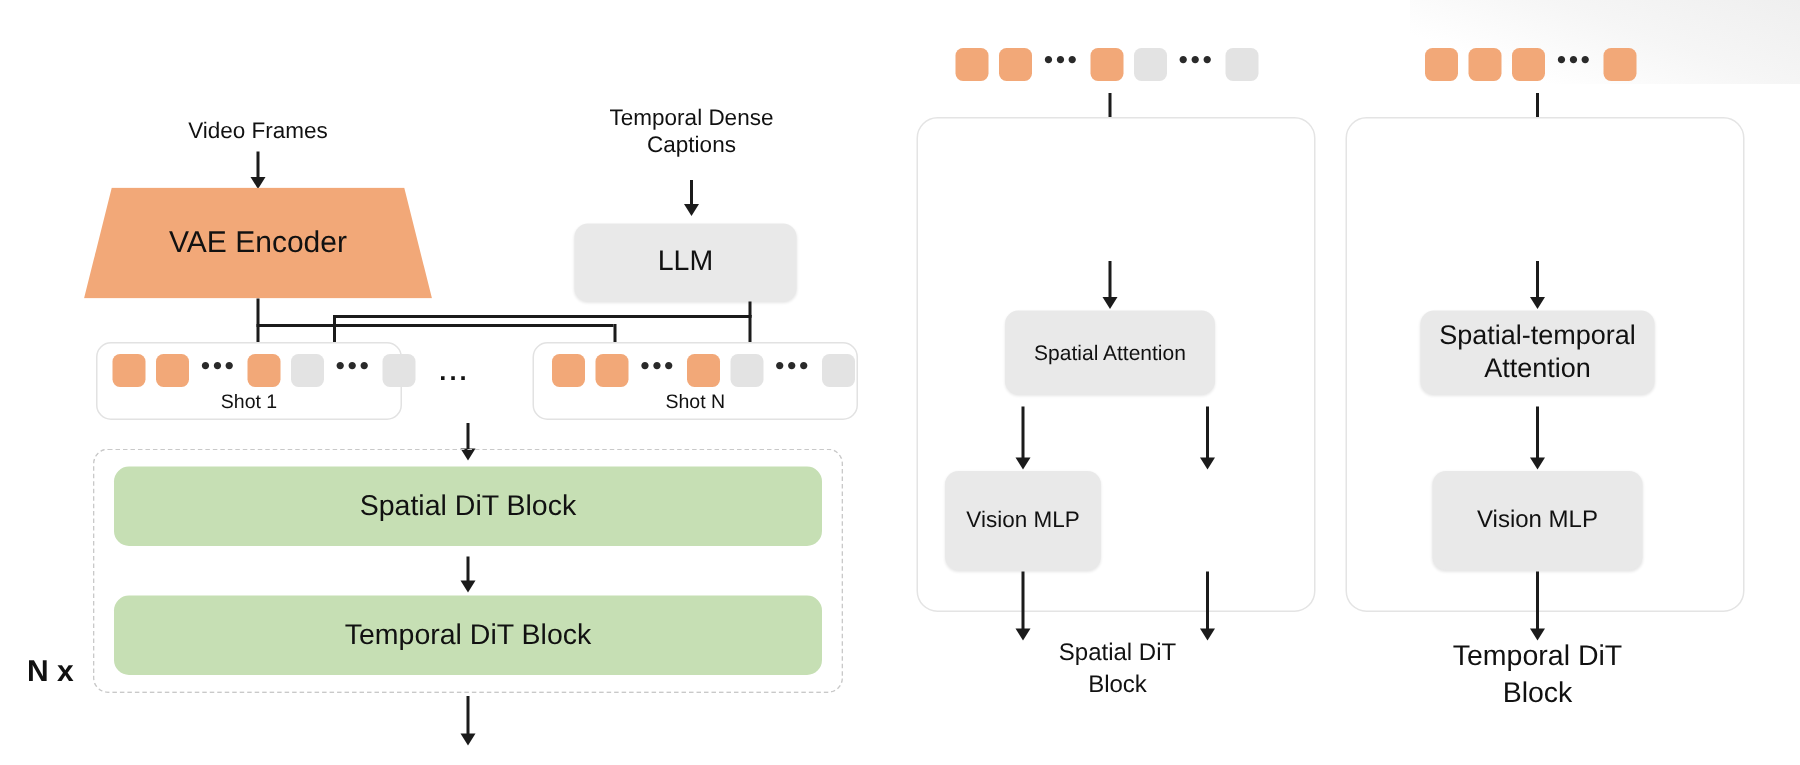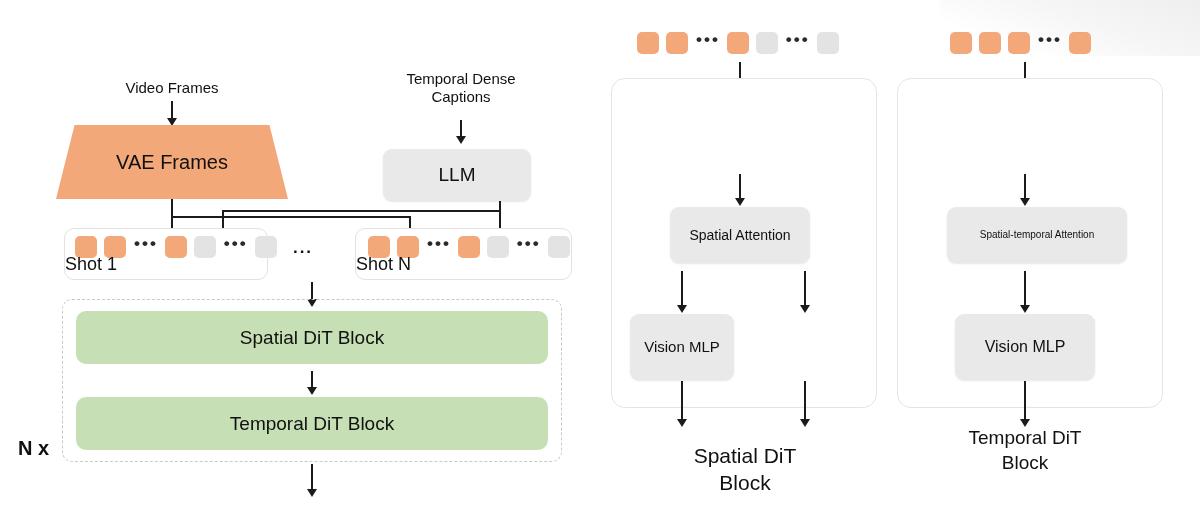--- a/index.html
+++ b/index.html
@@ -65,22 +65,22 @@
     display:flex; align-items:center; justify-content:center;
     font-size:19px; color:#111;
   }
 
   
   .shotbox{
     position:absolute; border:1.4px solid #e2e2e2; border-radius:10px;
     background:#fff;
   }
   .shot-caption{
-    position:absolute; left:0; right:0; bottom:4px; text-align:left;
-    font-size:18px; color:#111;
+    position:absolute; left:0; right:0; bottom:4px; text-align:center;
+    font-size:13px; color:#111;
   }
   .tokrow{
     position:absolute; display:flex; align-items:center;
   }
   .tok{
     width:22px; height:22px; border-radius:5px; margin-right:7px;
   }
   .tok.orange{ background:#f2a878; }
   .tok.grey{ background:#e3e3e3; }
   .dots{
@@ -111,21 +111,21 @@
 
   <div class="arrow-v" style="left:171px; top:101px; height:18px;"></div>
 
   <div class="lbl" style="left:378px; top:70px; width:166px;">Temporal Dense
 Captions</div>
 
   <div class="arrow-v" style="left:460px; top:120px; height:17px;"></div>
 
   <div class="trapezoid" style="left:56px; top:125px; width:232px; height:74px;">
     <span>VAE
-Frames</span>
+Encoder</span>
   </div>
 
   <div class="gbox" style="left:383px; top:149px; width:148px; height:52px; font-size:19px;">
     <span>LLM</span>
   </div>
 
   <div class="line-v" style="left:171px; top:199px; height:17px;"></div>
 
   <div class="line-h" style="left:171px; top:216px; width:238px;"></div>
 
@@ -210,39 +210,39 @@
 
   <div class="gbox" style="left:630px; top:314px; width:104px; height:66px; font-size:15px;">
     <span>Vision
 MLP</span>
   </div>
 
 
   <div class="arrow-v" style="left:681px; top:381px; height:39px;"></div>
   <div class="arrow-v" style="left:804px; top:381px; height:39px;"></div>
 
-  <div class="lbl" style="left:640px; top:426px; width:210px; font-size:21px; line-height:1.3;margin-top:16px;">Spatial DiT
+  <div class="lbl" style="left:640px; top:426px; width:210px; font-size:16px; line-height:1.3;">Spatial DiT
 Block</div>
 
   <div class="tokrow" style="left:950px; top:32px;">
     <span class="tok orange"></span>
     <span class="tok orange"></span>
     <span class="tok orange"></span>
     <span class="dots">•••</span>
     <span class="tok orange"></span>
   </div>
 
   <div class="arrow-v" style="left:1024px; top:62px; height:42px;"></div>
 
   <div class="panel" style="left:897px; top:78px; width:266px; height:330px;"></div>
 
 
   <div class="arrow-v" style="left:1024px; top:174px; height:25px;"></div>
 
-  <div class="gbox" style="left:947px; top:207px; width:180px; height:56px; font-size:10px;">
+  <div class="gbox" style="left:947px; top:207px; width:156px; height:56px; font-size:18px;">
     <span>Spatial-temporal
 Attention</span>
   </div>
 
   <div class="arrow-v" style="left:1024px; top:271px; height:35px;"></div>
 
   <div class="gbox" style="left:955px; top:314px; width:140px; height:66px; font-size:16px;">
     <span>Vision
 MLP</span>
   </div>

